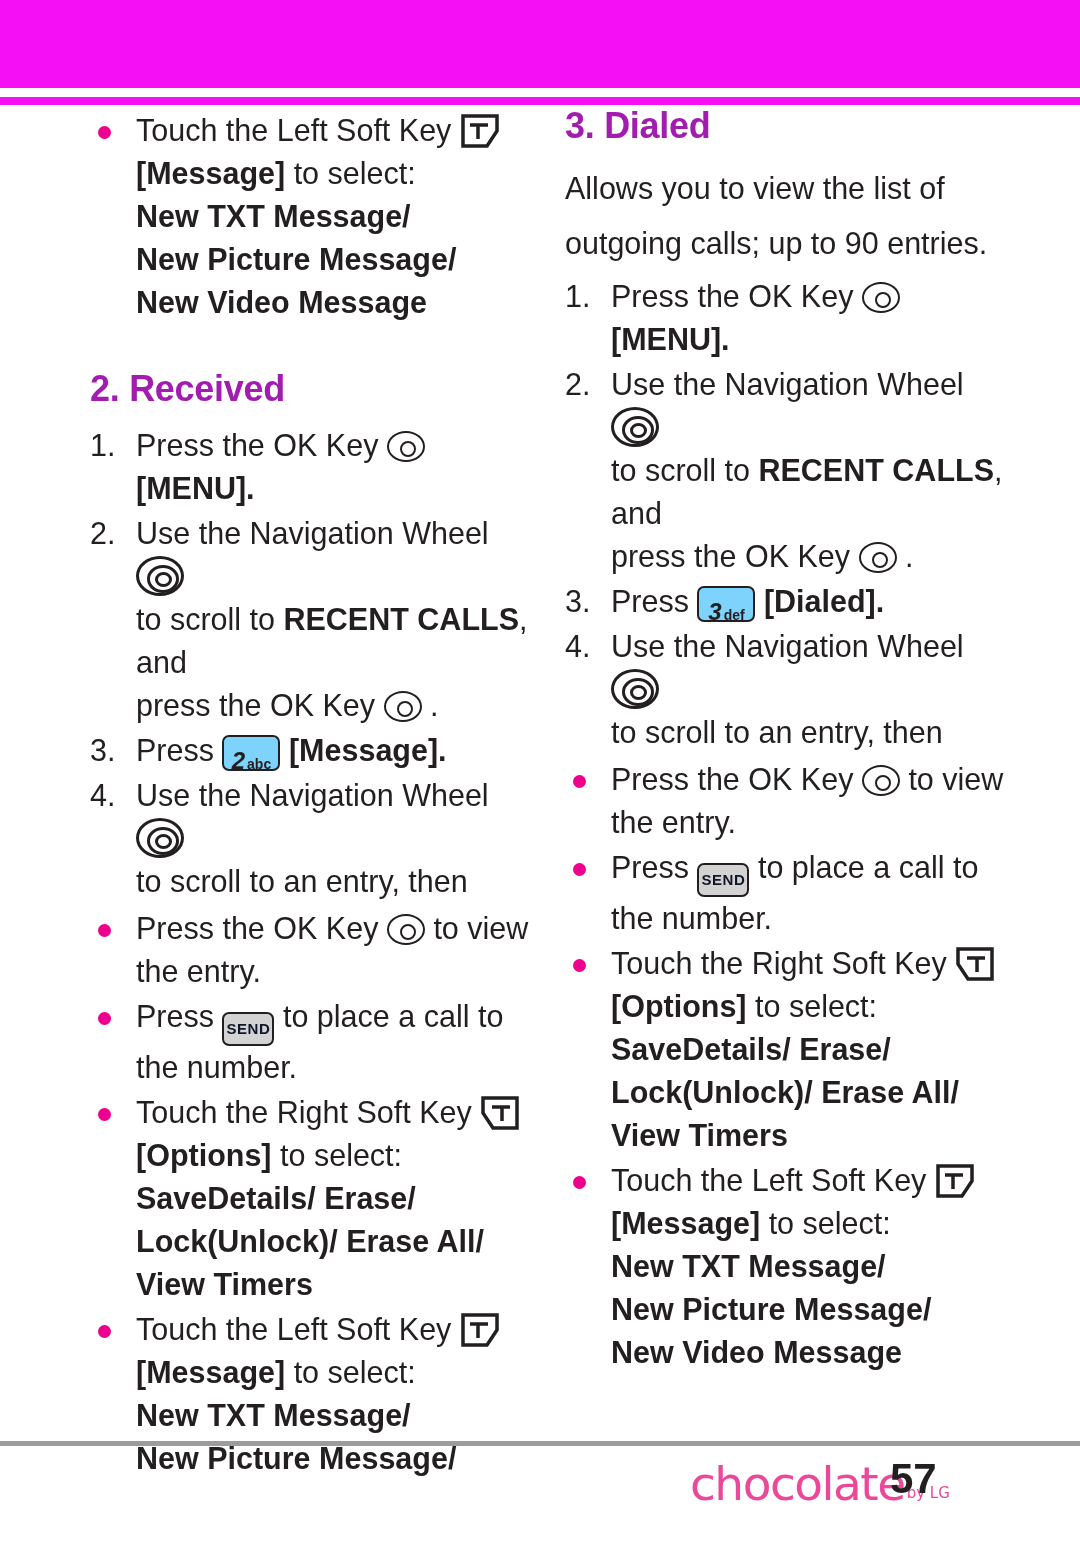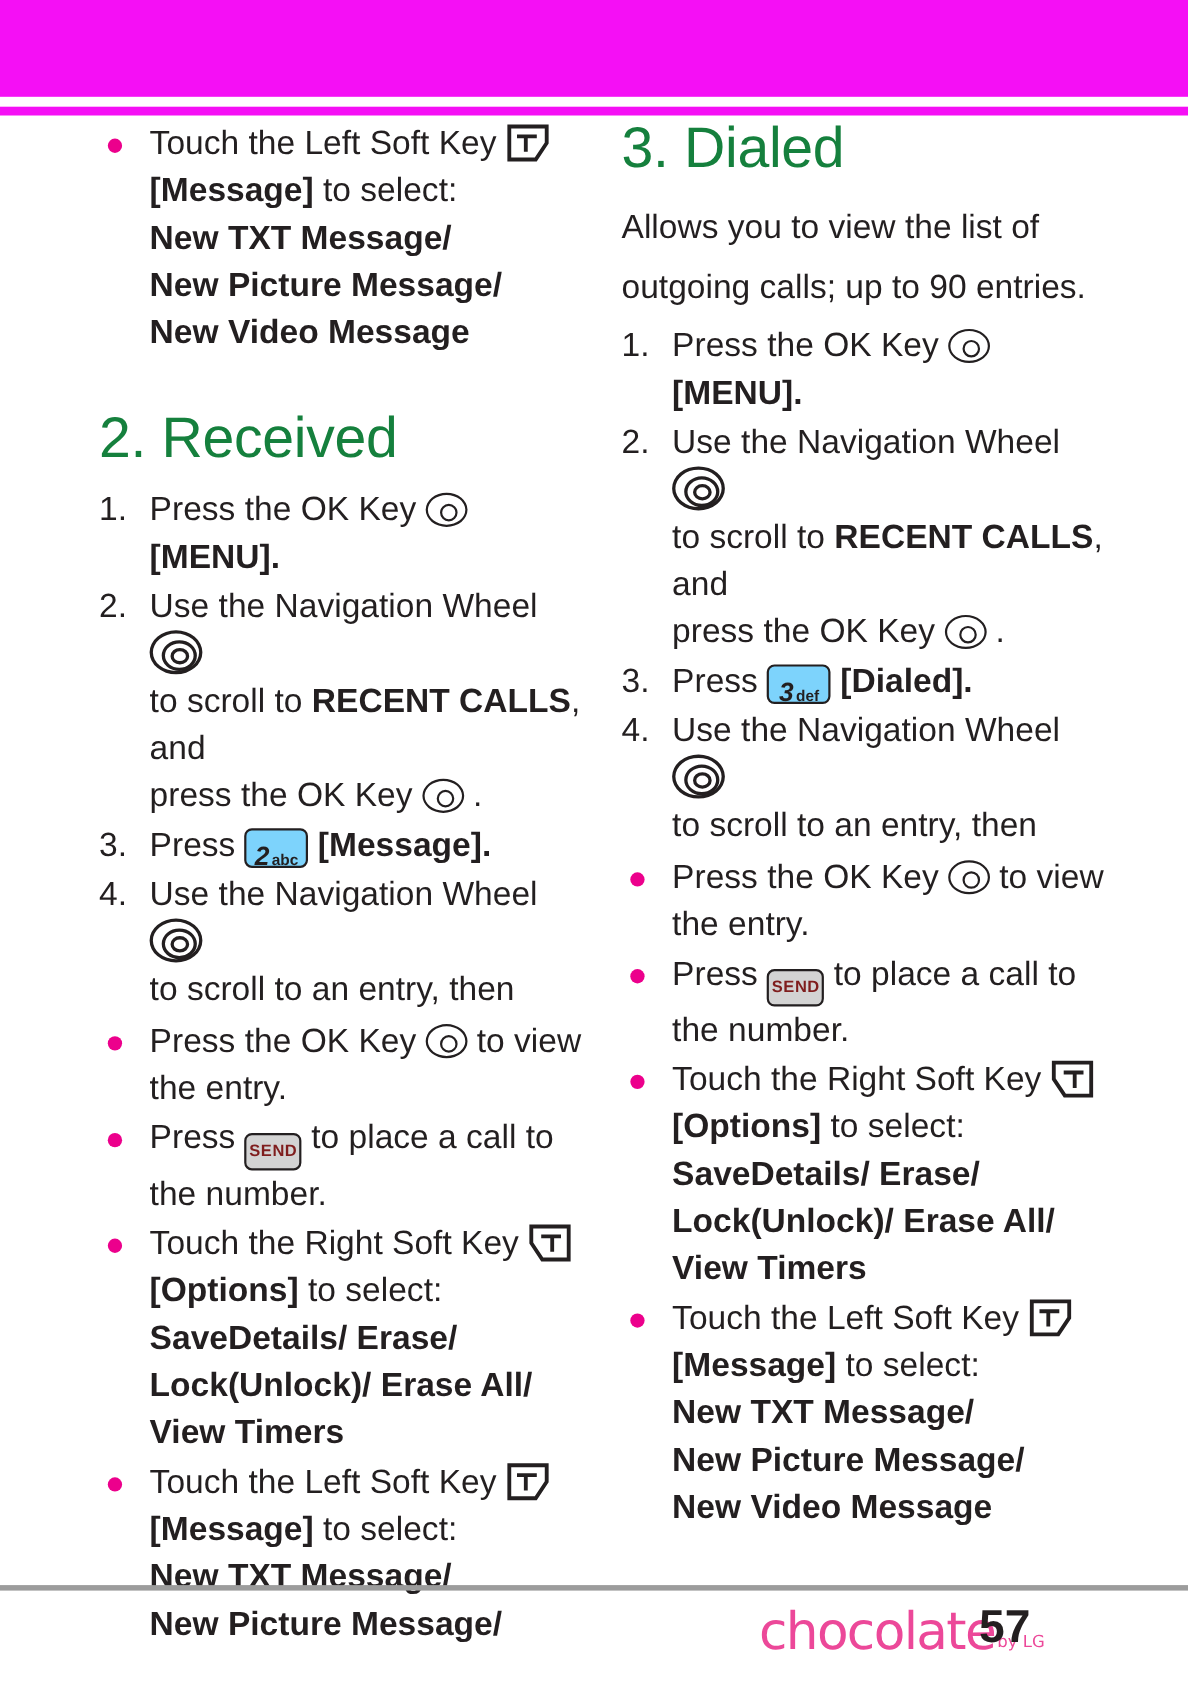--- a/index.html
+++ b/index.html
@@ -23,23 +23,23 @@
   .page-body {
     position:absolute; left:0; top:105px; width:900px; height:1330px;
   }
   .col {
     position:absolute; top:0; width:440px;
   }
   .col-left { left:90px; }
   .col-right { left:565px; }
 
   h2.section {
-    color:#15803d;
-    font-size:52px;
-    font-weight:normal;
+    color:#a21caf;
+    font-size:36px;
+    font-weight:bold;
     margin:0 0 14px 0;
     letter-spacing:-0.3px;
   }
   .section-dialed { margin-top:18px; }
 
   p.intro {
     font-size:30.5px;
     line-height:55px;
     margin:0 0 4px 0;
     font-weight:400;
@@ -105,21 +105,21 @@
     border-radius:50%; border:3px solid #231f20;
   }
   .send-key {
     width:52px; height:34px; border-radius:7px;
     background:#d3d3d3; border:2.5px solid #231f20;
     position:relative; vertical-align:-7px;
     text-align:center;
   }
   .send-key span {
     font-size:15px; font-weight:bold; letter-spacing:0.5px;
-    line-height:30px; display:block; color:#7f1d1d;
+    line-height:30px; display:block; color:#0f172a;
   }
   .num-key {
     min-width:58px; height:36px; border-radius:7px;
     background:#7dd3fc; border:2.5px solid #231f20;
     position:relative; vertical-align:-8px;
     padding:0 6px; text-align:center; white-space:nowrap;
   }
   .num-key .d {
     font-size:24px; font-weight:bold; font-style:italic;
     line-height:32px; color:#231f20;

